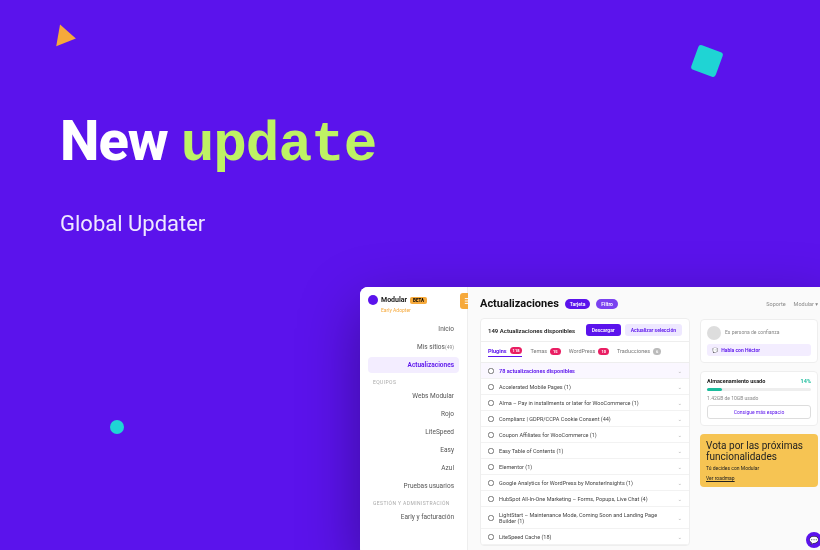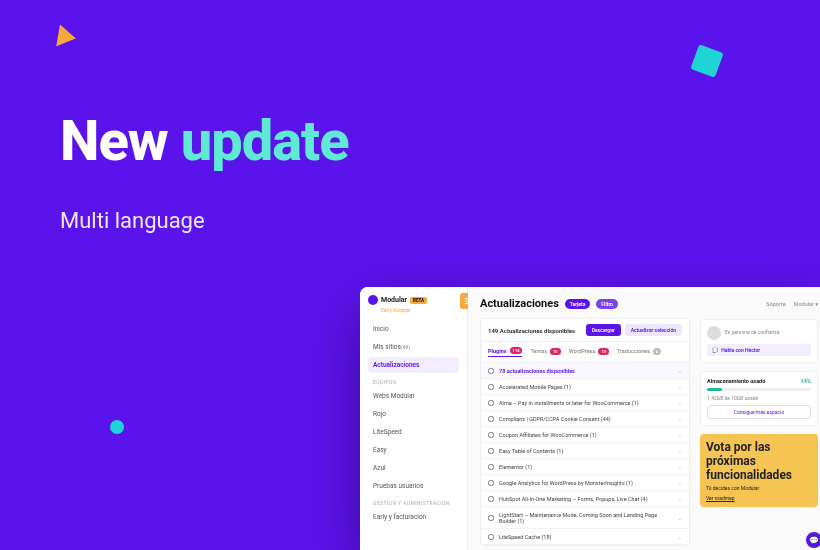--- a/index.html
+++ b/index.html
@@ -23,21 +23,21 @@
     background: #1FD4D4; transform: rotate(20deg);
     border-radius: 3px;
   }
   .dot {
     position: absolute; top: 420px; left: 110px;
     width: 14px; height: 14px; border-radius: 50%;
     background: #1FD4D4;
   }
   .hero { position: absolute; top: 108px; left: 60px; }
   .hero h1 { font-size: 56px; font-weight: 800; letter-spacing: -1px; }
-  .hero h1 .accent { color: #5eead4; }
+  .hero h1 .accent { color: #bef264; font-family: Liberation Mono, monospace; }
   .features { margin-top: 34px; }
   .features div { font-size: 22px; font-weight: 400; margin-bottom: 12px; color: #eee8ff; }
 
   
   .shot {
     position: absolute;
     width: 470px;
     right: -10px; bottom: -6px;
     background: #fff; color: #1a1a1a;
     border-radius: 8px;
@@ -48,21 +48,21 @@
   .sidebar {
     width: 108px; background: #fff;
     border-right: 1px solid #eee;
     padding: 8px 8px;
   }
   .brand { display: flex; align-items: center; gap: 3px; margin-bottom: 8px;}
   .brand-icon { width:10px; height:10px; border-radius:50%; background:#5B13EC; display:inline-block;}
   .brand-name { font-weight:700; font-size:7px;}
   .brand-badge { background:#F6A93B; color:#000; font-size:4.5px; padding:1px 3px; border-radius:2px; font-weight:700;}
   .brand-sub { color:#F6A93B; font-size:5px; margin-bottom:8px; margin-left:13px; margin-top:-6px;}
-  .side-item { padding: 4px 5px; border-radius: 4px; color:#555; margin-bottom:2px; display:flex; justify-content:flex-start; align-items:center;}
+  .side-item { padding: 4px 5px; border-radius: 4px; color:#555; margin-bottom:2px; display:flex; justify-content:flex-end; align-items:center;}
   .side-item.active { background:#f3edff; color:#5B13EC; font-weight:600;}
   .side-section { color:#aaa; font-size:5px; text-transform:uppercase; letter-spacing:.4px; margin:6px 0 3px 5px;}
   .side-count { font-size:5px; color:#888;}
   .main { flex:1; padding: 10px 12px; background:#fafafa; position:relative;}
   .main-header { display:flex; align-items:center; gap:6px; margin-bottom:8px;}
   .main-title { font-size:11px; font-weight:700; color:#111;}
   .pill { font-size:5px; padding:2px 5px; border-radius:8px; color:#fff; font-weight:600;}
   .pill.purple { background:#5B13EC;}
   .pill.purple-light { background:#7a42f0;}
   .top-right { margin-left:auto; color:#888; font-size:5.5px; display:flex; gap:8px; align-items:center;}
@@ -84,40 +84,40 @@
   .widgets { position:absolute; top:32px; right:12px; width:118px; display:flex; flex-direction:column; gap:8px;}
   .widget { background:#fff; border:1px solid #eee; border-radius:4px; padding:6px; font-size:5.5px;}
   .widget .small { color:#888; font-size:5px;}
   .widget.support .avatar { width:14px; height:14px; border-radius:50%; background:#ddd; display:inline-block; vertical-align:middle; margin-right:4px;}
   .widget.support .chat-btn { display:flex; gap:3px; align-items:center; background:#f3edff; color:#5B13EC; padding:3px 5px; border-radius:3px; margin-top:4px; font-weight:600; font-size:5px;}
   .widget.storage .pct { color:#1abc9c; font-weight:700; float:right;}
   .bar { height:3px; background:#eee; border-radius:2px; margin:4px 0;}
   .bar::before { content:""; display:block; height:100%; width:14%; background:#1abc9c; border-radius:2px;}
   .widget.storage .morebtn { color:#5B13EC; border:1px solid #ddd; padding:3px 5px; border-radius:3px; text-align:center; margin-top:4px; font-size:5px;}
   .widget.vote { background:#F6C453; border:none; color:#222;}
-  .widget.vote .title { font-weight:700; font-size:12px; }
+  .widget.vote .title { font-weight:400; font-size:10px; }
   .widget.vote .sub { font-size:5px; margin-top:3px;}
   .widget.vote .link { font-size:5px; text-decoration:underline; margin-top:4px; display:inline-block;}
   .fab { position:absolute; right:8px; bottom:8px; width:16px; height:16px; border-radius:50%; background:#5B13EC; color:#fff; display:flex; align-items:center; justify-content:center; font-size:8px;}
   .menu-sq { position:absolute; top:6px; left:100px; width:16px; height:16px; background:#F6A93B; border-radius:3px; display:flex; align-items:center; justify-content:center; color:#fff;}
 </style>
 </head>
 <body>
 
 <div class="triangle"></div>
 <div class="diamond"></div>
 <div class="dot"></div>
 
 <div class="hero">
   <h1>
     <span>New</span>
     <span class="accent">update</span>
   </h1>
   <div class="features">
-    <div>Multi language</div>
+    <div>Global Updater</div>
   </div>
 </div>
 
 <div class="shot">
   <div class="sidebar">
     <div class="brand">
       <span class="brand-icon"></span>
       <span class="brand-name">Modular</span>
       <span class="brand-badge">BETA</span>
     </div>

